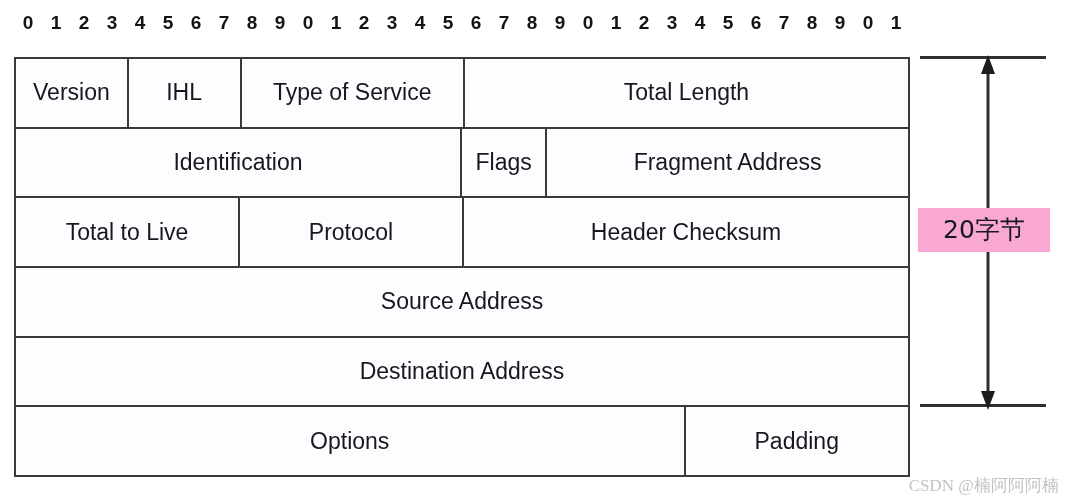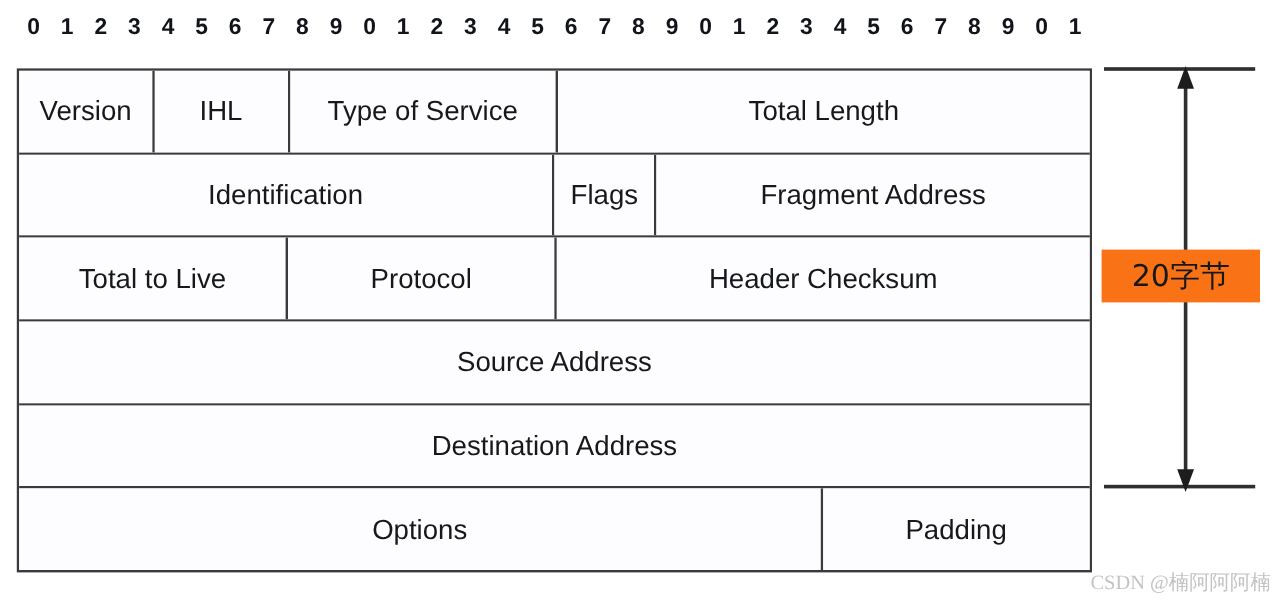--- a/index.html
+++ b/index.html
@@ -107,21 +107,21 @@
 
   #size-label {
     position: absolute;
     left: 0;
     top: 158px;
     width: 132px;
     text-align: center;
     font-size: 25px;
     color: #16181c;
     font-family: "DejaVu Sans", "Liberation Sans", sans-serif;
-    background: #f97316;
+    background: #f9a8d4;
     line-height: 44px;
   }
 
   
   #watermark {
     position: absolute;
     right: 10px;
     bottom: 6px;
     font-size: 17px;
     color: #c3c3c3;
@@ -167,21 +167,21 @@
       <div class="bit">9</div>
       <div class="bit">0</div>
       <div class="bit">1</div>
     </div>
 
   <div id="packet-table">
       <div class="hdr-row">
         <div class="field" style="flex: 4 1 0px;">Version</div>
         <div class="field" style="flex: 4 1 0px;">IHL</div>
         <div class="field" style="flex: 8 1 0px;">Type of Service</div>
-        <div class="field last" style="flex: 16 1 0px;">Total Length</div>
+        <div class="field last" style="flex: 16 1 0px; border-radius: 20px;">Total Length</div>
       </div>
       <div class="hdr-row">
         <div class="field" style="flex: 16 1 0px;">Identification</div>
         <div class="field" style="flex: 3 1 0px;">Flags</div>
         <div class="field last" style="flex: 13 1 0px;">Fragment Address</div>
       </div>
       <div class="hdr-row">
         <div class="field" style="flex: 8 1 0px;">Total to Live</div>
         <div class="field" style="flex: 8 1 0px;">Protocol</div>
         <div class="field last" style="flex: 16 1 0px;">Header Checksum</div>

